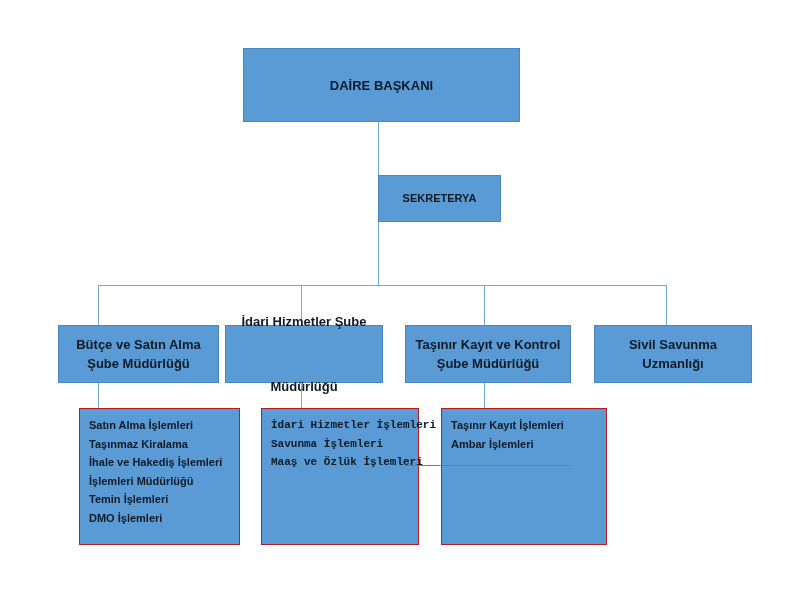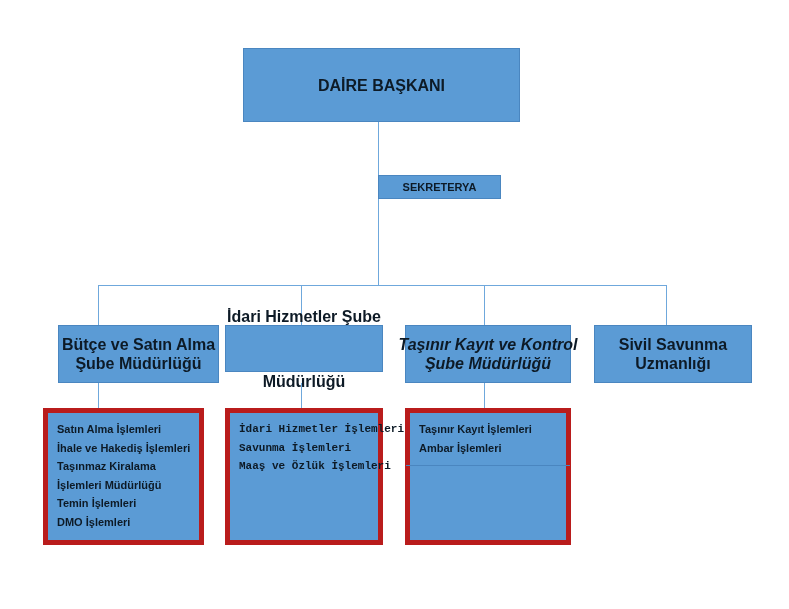--- a/index.html
+++ b/index.html
@@ -20,40 +20,41 @@
   .node {
     position: absolute;
     background: #5B9BD5;
     border: 1px solid #4A86C0;
     box-sizing: border-box;
     display: flex;
     flex-direction: column;
     align-items: center;
     justify-content: center;
     color: #0d1a26;
-    font-size: 16px;
+    font-size: 13px;
     font-weight: bold;
     line-height: 19px;
     text-align: center;
   }
   .node-line {
     display: block;
     white-space: nowrap;
   }
   .detail-box {
     position: absolute;
     background: #5B9BD5;
-    border: 5px solid #b91c1c;
+    border: 1px solid #b91c1c;
     box-sizing: border-box;
     color: #0d1a26;
     font-size: 11px;
     font-weight: bold;
     line-height: 18.5px;
     text-align: left;
     padding: 7px 0 0 9px;
+    margin-left: 36px;
   }
   .detail-line {
     display: block;
     white-space: nowrap;
   }
   .connector-v {
     position: absolute;
     width: 1px;
     background: #6FA8DC;
   }
@@ -72,57 +73,57 @@
 <body>
 
 <div id="chart-canvas">
 
   <div class="node" style="left:243px; top:48px; width:277px; height:74px;">
     <span class="node-line">DAİRE BAŞKANI</span>
   </div>
 
   <div class="connector-v" style="left:378px; top:122px; height:163px;"></div>
 
-  <div class="node" style="left:378px; top:175px; width:123px; height:24px; font-size:11px;">
+  <div class="node" style="left:378px; top:175px; width:123px; height:47px; font-size:11px;">
     <span class="node-line">SEKRETERYA</span>
   </div>
 
   <div class="connector-h" style="left:98px; top:285px; width:568px;"></div>
 
   <div class="connector-v" style="left:98px; top:285px; height:40px;"></div>
   <div class="connector-v" style="left:301px; top:285px; height:40px;"></div>
   <div class="connector-v" style="left:484px; top:285px; height:40px;"></div>
   <div class="connector-v" style="left:666px; top:285px; height:40px;"></div>
 
   <div class="node" style="left:58px; top:325px; width:161px; height:58px;">
     <span class="node-line">Bütçe ve Satın Alma</span>
     <span class="node-line">Şube Müdürlüğü</span>
   </div>
   <div class="connector-v" style="left:98px; top:383px; height:25px;"></div>
   <div class="detail-box" style="left:43px; top:408px; width:161px; height:137px;">
     <span class="detail-line">Satın Alma İşlemleri</span>
+    <span class="detail-line">Taşınmaz Kiralama</span>
     <span class="detail-line">İhale ve Hakediş İşlemleri</span>
-    <span class="detail-line">Taşınmaz Kiralama</span>
     <span class="detail-line">İşlemleri Müdürlüğü</span>
     <span class="detail-line">Temin İşlemleri</span>
     <span class="detail-line">DMO İşlemleri</span>
   </div>
 
-  <div class="node" style="left:225px; top:325px; width:158px; height:47px;gap:46px;">
+  <div class="node" style="left:225px; top:325px; width:158px; height:58px;gap:46px;">
     <span class="node-line">İdari Hizmetler Şube</span>
     <span class="node-line">Müdürlüğü</span>
   </div>
   <div class="connector-v" style="left:301px; top:383px; height:25px;"></div>
   <div class="detail-box" style="left:225px; top:408px; width:158px; height:137px;font-family:Liberation Mono, monospace;">
     <span class="detail-line">İdari Hizmetler İşlemleri</span>
     <span class="detail-line">Savunma İşlemleri</span>
     <span class="detail-line">Maaş ve Özlük İşlemleri</span>
   </div>
 
-  <div class="node" style="left:405px; top:325px; width:166px; height:58px;font-style:italic;">
+  <div class="node" style="left:405px; top:325px; width:166px; height:58px;">
     <span class="node-line">Taşınır Kayıt ve Kontrol</span>
     <span class="node-line">Şube Müdürlüğü</span>
   </div>
   <div class="connector-v" style="left:484px; top:383px; height:25px;"></div>
   <div class="detail-box" style="left:405px; top:408px; width:166px; height:137px;">
     <span class="detail-line">Taşınır Kayıt İşlemleri</span>
     <span class="detail-line">Ambar İşlemleri</span>
   </div>
   <div class="inner-divider" style="left:406px; top:465px; width:164px;"></div>
 

